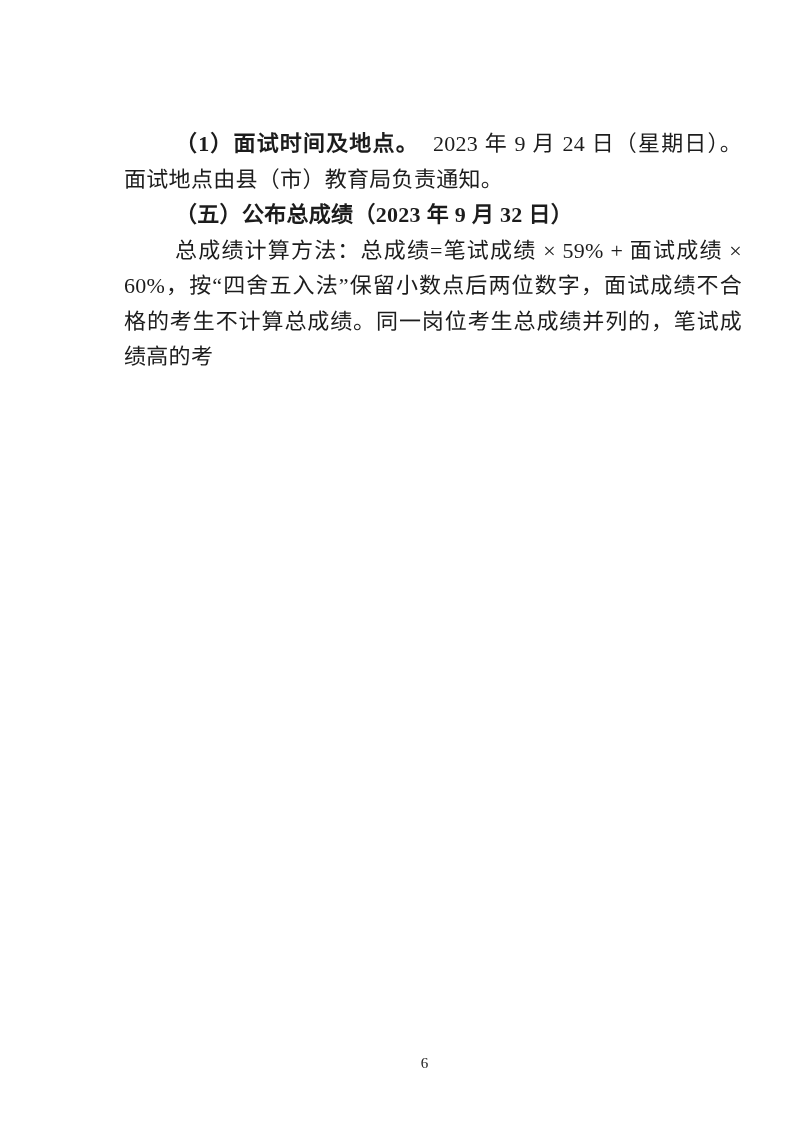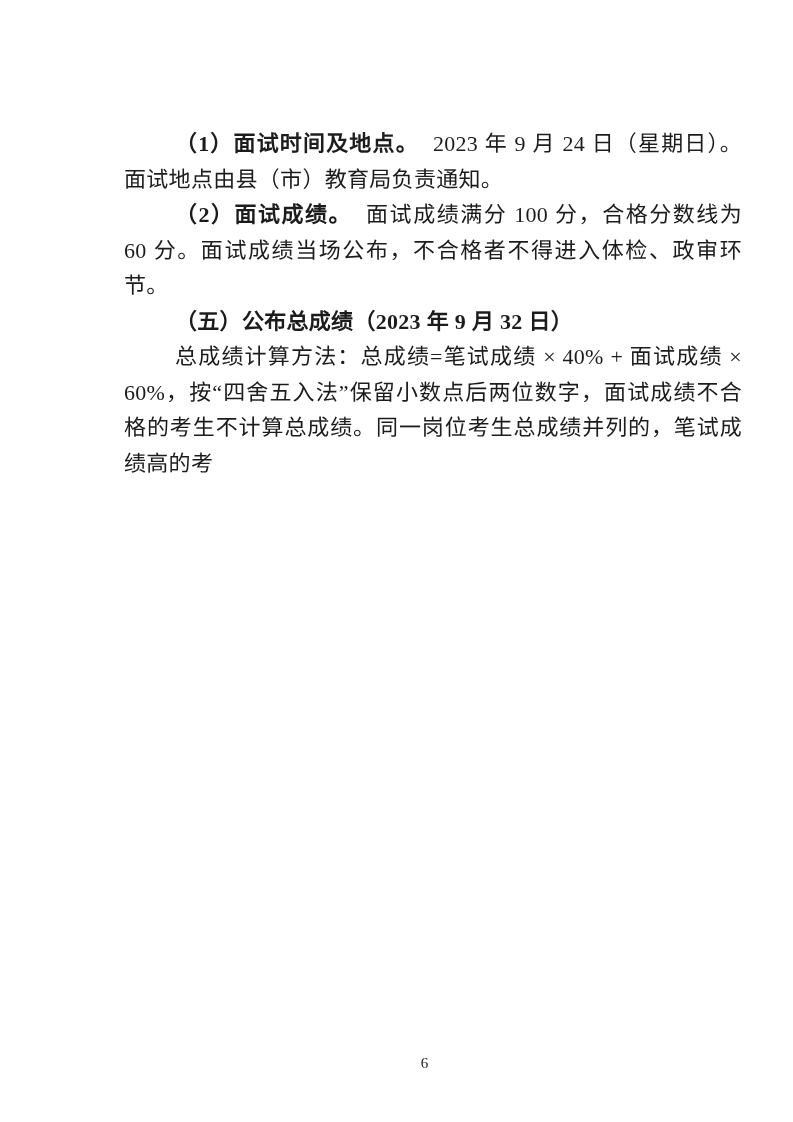--- a/index.html
+++ b/index.html
@@ -46,20 +46,19 @@
     color: #222222;
     font-family: "Liberation Serif", "DejaVu Serif", serif;
   }
 </style>
 </head>
 <body>
 
 <div class="page">
   <main class="doc" id="doc">
       <p><span class="seg seg-bold">（1）面试时间及地点。</span><span class="seg">2023 年 9 月 24 日（星期日）。面试地点由县（市）教育局负责通知。</span></p>
-      <p><span class="seg seg-bold">（2）面试成绩。</span><span class="seg">面试成绩满分 100 分，合格分数线为 60 分。面试成绩当场公布，不合格者不得进入体检、政审环节。</span></p>
       <p><span class="seg seg-bold">（五）公布总成绩（2023 年 9 月 32 日）</span></p>
-      <p><span class="seg">总成绩计算方法：总成绩=笔试成绩 × 40% + 面试成绩 × 60%，按“四舍五入法”保留小数点后两位数字，面试成绩不合格的考生不计算总成绩。同一岗位考生总成绩并列的，笔试成绩高的考</span></p>
+      <p><span class="seg">总成绩计算方法：总成绩=笔试成绩 × 59% + 面试成绩 × 60%，按“四舍五入法”保留小数点后两位数字，面试成绩不合格的考生不计算总成绩。同一岗位考生总成绩并列的，笔试成绩高的考</span></p>
     </main>
   <footer class="page-footer">
     <span class="page-number">6</span>
   </footer>
 </div>
 
 </body></html>

